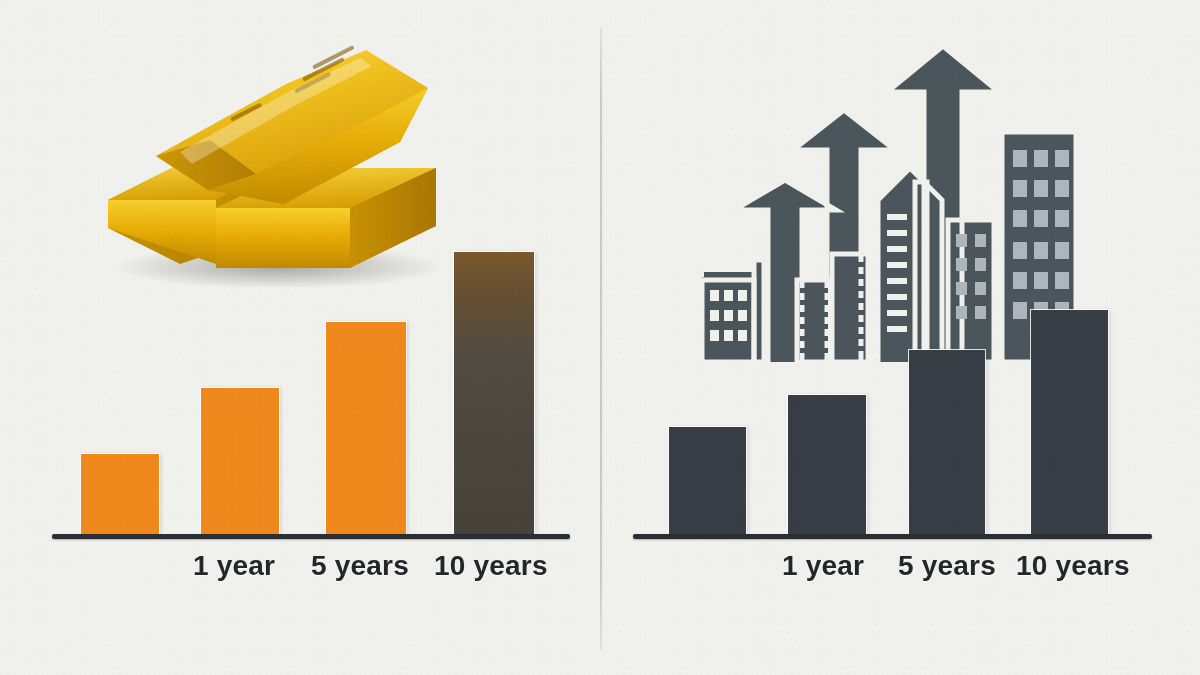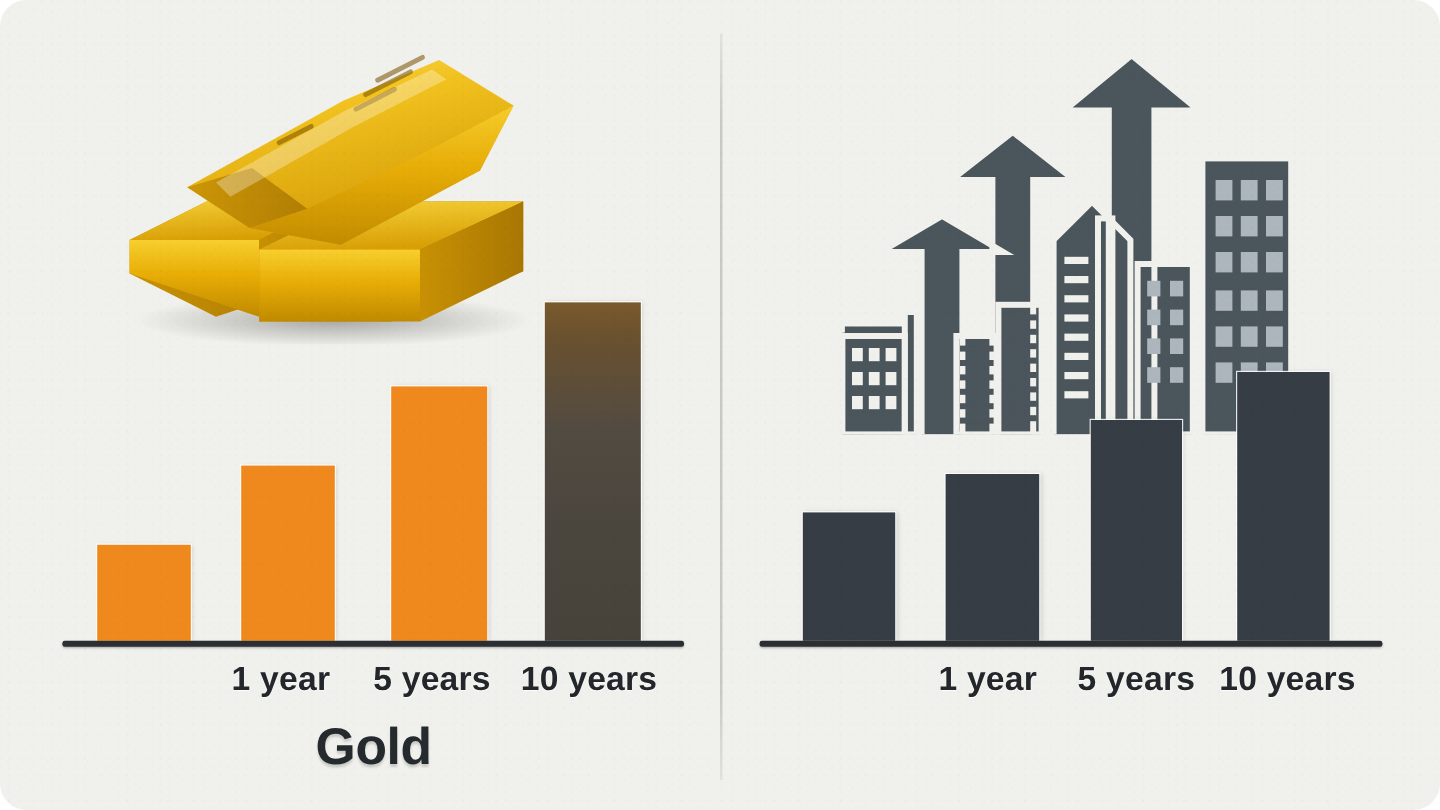--- a/index.html
+++ b/index.html
@@ -7,21 +7,20 @@
     padding: 0;
     background: #ffffff;
   }
   #stage {
     position: relative;
     width: 1200px;
     height: 675px;
     background: #f0f0ec;
     overflow: hidden;
     font-family: "Liberation Sans", sans-serif;
-    border-radius: 22px;
     -webkit-font-smoothing: antialiased;
   }
   
   #grain {
     position: absolute;
     inset: 0;
     pointer-events: none;
     opacity: .35;
     background-image:
       radial-gradient(circle at 13% 27%, rgba(0,0,0,.035) 0 1px, transparent 1px),
@@ -202,21 +201,20 @@
     <div class="bar orange" id="bar-gold-1"></div>
     <div class="bar orange" id="bar-gold-2"></div>
     <div class="bar gradient" id="bar-gold-3"></div>
 
     <div class="axis" id="axis-gold"></div>
 
     <div class="tick" id="tick-gold-0">1 year</div>
     <div class="tick" id="tick-gold-1">5 years</div>
     <div class="tick" id="tick-gold-2">10 years</div>
 
-    <div class="panel-title" id="title-gold">Gold</div>
   </div>
 
   <div class="panel" id="panel-equity">
   </div>
 
   <div id="city-illustration">
     <svg viewBox="0 0 420 330" xmlns="http://www.w3.org/2000/svg">
       <defs>
         <filter id="softedge" x="-10%" y="-10%" width="120%" height="120%">
           <feDropShadow dx="0" dy="1" stdDeviation="1.2" flood-color="#ffffff" flood-opacity="0.95"></feDropShadow>

